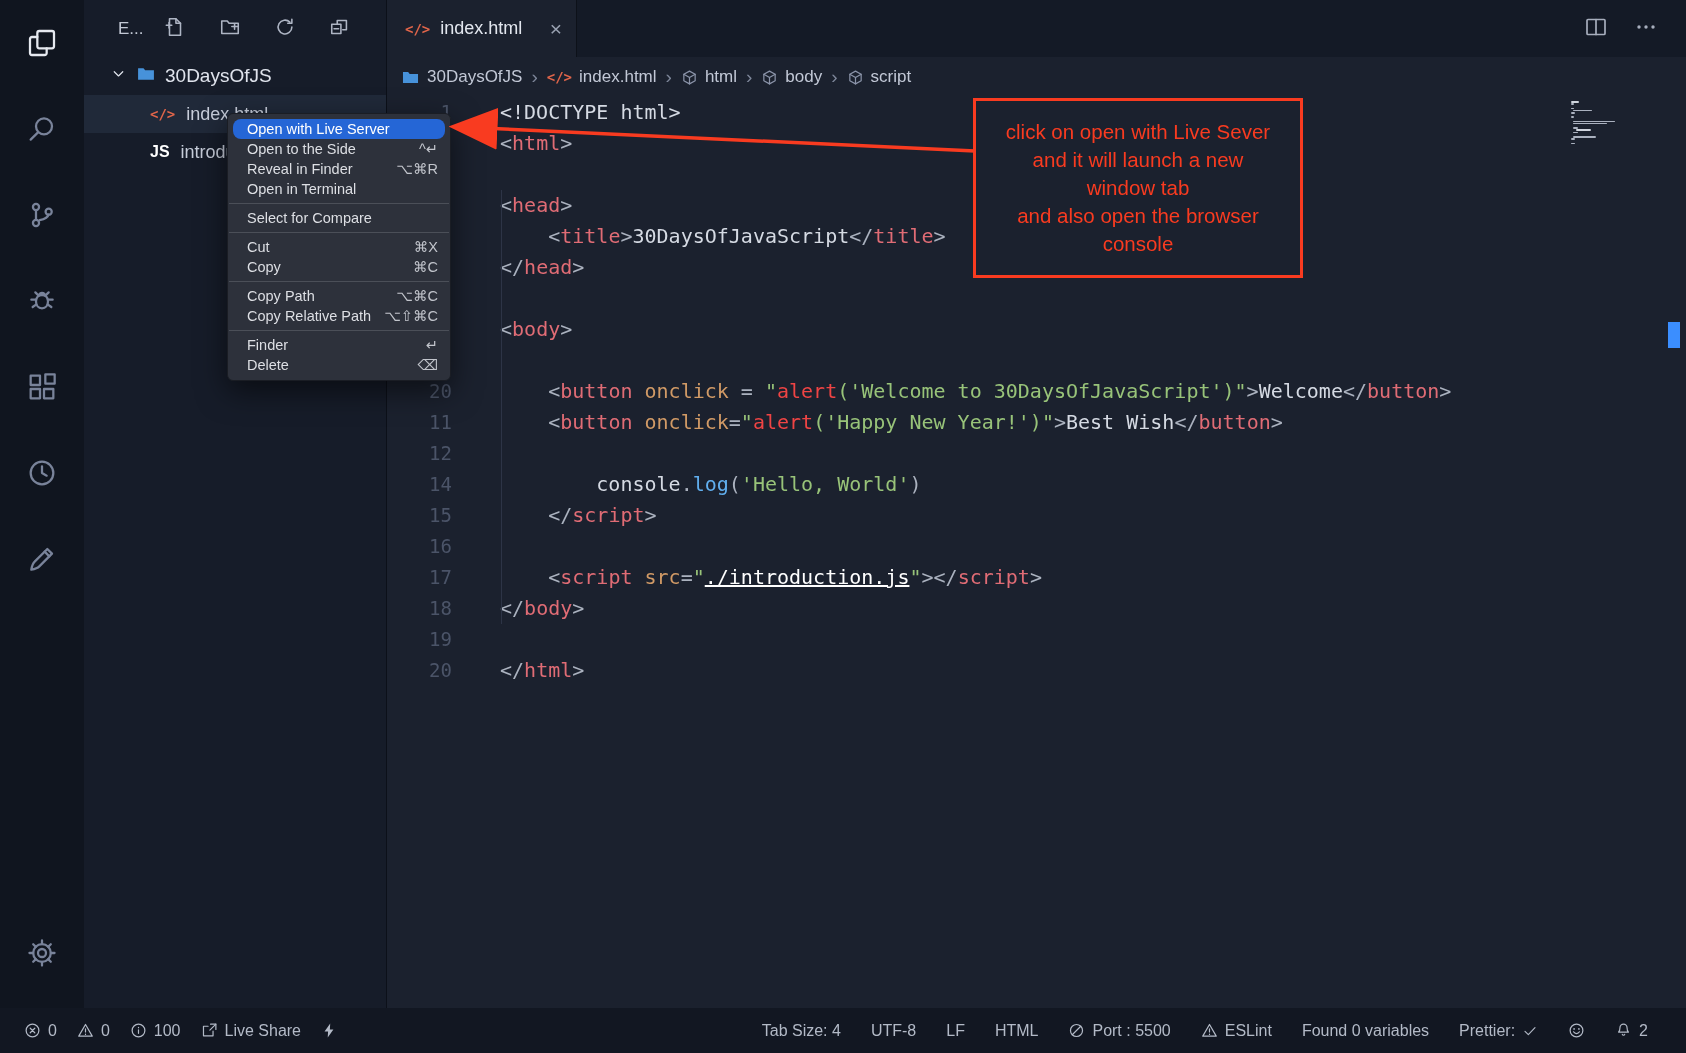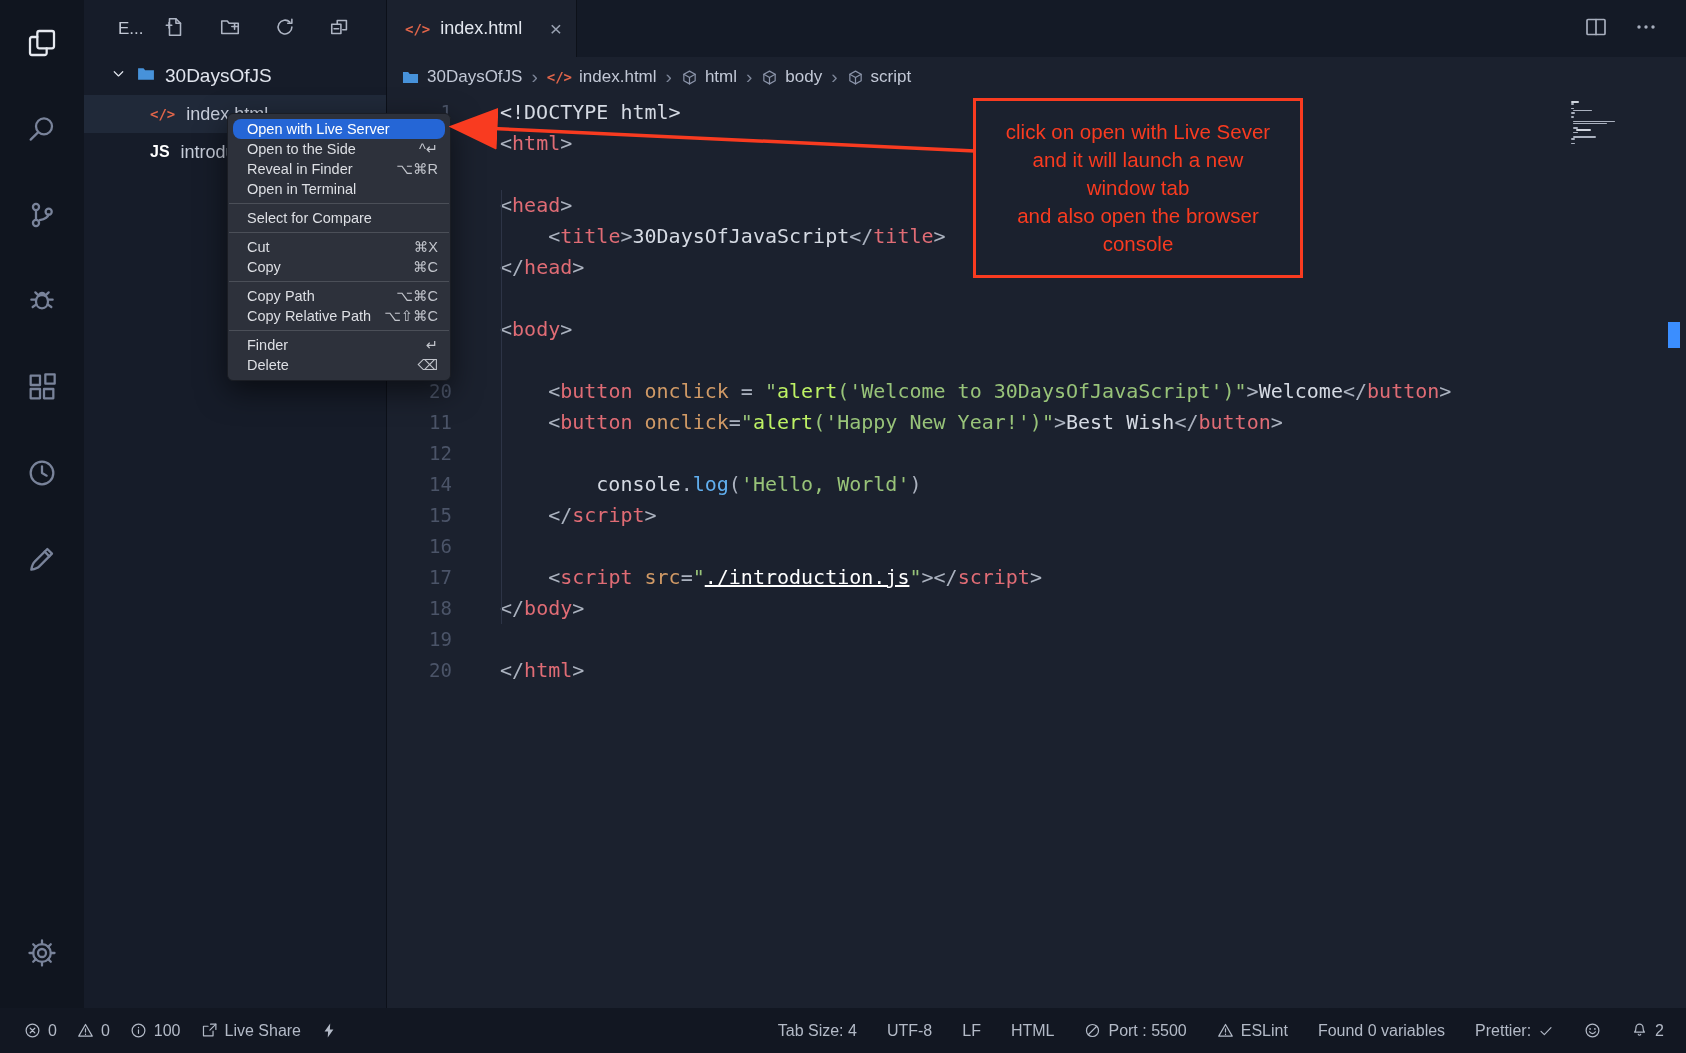--- a/index.html
+++ b/index.html
@@ -46,33 +46,33 @@
   .cube{color:#8b94a9}
 
   
   .code-area{flex:1;position:relative;font-family:"DejaVu Sans Mono","Liberation Mono",monospace;font-size:20px}
   .cl{display:flex;height:31px;line-height:31px}
   .gut{width:113px;flex:none;padding-right:48px;text-align:right;color:#4b5468;font-size:19px}
   .cl.active .gut{color:#cdd3e0}
   .ct{white-space:pre;width:1071px}
   .cl.active .ct{background:#242b3a}
   .tk-p{color:#abb2bf}.tk-t{color:#e06c75}.tk-a{color:#d19a66}.tk-s{color:#98c379}
-  .tk-y{color:#bef264}.tk-f{color:#61afef}.tk-w{color:#d5dae3}.tk-v{color:#d5dae3}
+  .tk-y{color:#ef4444}.tk-f{color:#61afef}.tk-w{color:#d5dae3}.tk-v{color:#d5dae3}
   .tk-u{color:#ffffff;text-decoration:underline}
   .hl{background:#3a4252;border-radius:2px}
   .indent-guide{position:absolute;left:114px;top:93px;height:434px;width:1px;background:#2d3446}
   .minimap{position:absolute;top:4px;right:24px;width:91px}
   .mm-row{height:2.2px}
   .mm-bar{height:1.6px;border-radius:1px}
   .ruler-marker{position:absolute;right:6px;top:225px;width:12px;height:26px;background:var(--accent-blue)}
 
   
   .statusbar{position:absolute;left:0;right:0;bottom:0;height:45px;background:var(--bg-statusbar);display:flex;align-items:center;color:#b3bac7;font-size:16px}
   .sb-left{display:flex;align-items:center;gap:20px;padding-left:24px}
-  .sb-right{margin-left:auto;display:flex;gap:30px;padding-right:22px}
+  .sb-right{margin-left:auto;display:flex;gap:30px;padding-right:38px}
   .st-item{display:flex;align-items:center;gap:7px;cursor:pointer;white-space:nowrap}
 
   
   .context-menu{position:absolute;left:227px;top:113px;width:224px;background:var(--bg-menu);border:1px solid #1a1d24;border-radius:6px;box-shadow:0 10px 30px rgba(0,0,0,.55);padding:5px 0;font-size:14.5px;color:#dddfe4;z-index:40}
   .cm-item{height:20px;display:flex;align-items:center;padding:0 12px 0 19px;cursor:pointer}
   .cm-item .lab{flex:1}
   .cm-item .sc{color:#c2c5cc;margin-left:12px}
   .cm-item.selected{background:var(--menu-highlight);color:#fff;border-radius:8px;margin:0 5px;padding:0 15px 0 14px}
   .cm-sep{height:1px;background:#4b4f58;margin:4px 1px}
 

